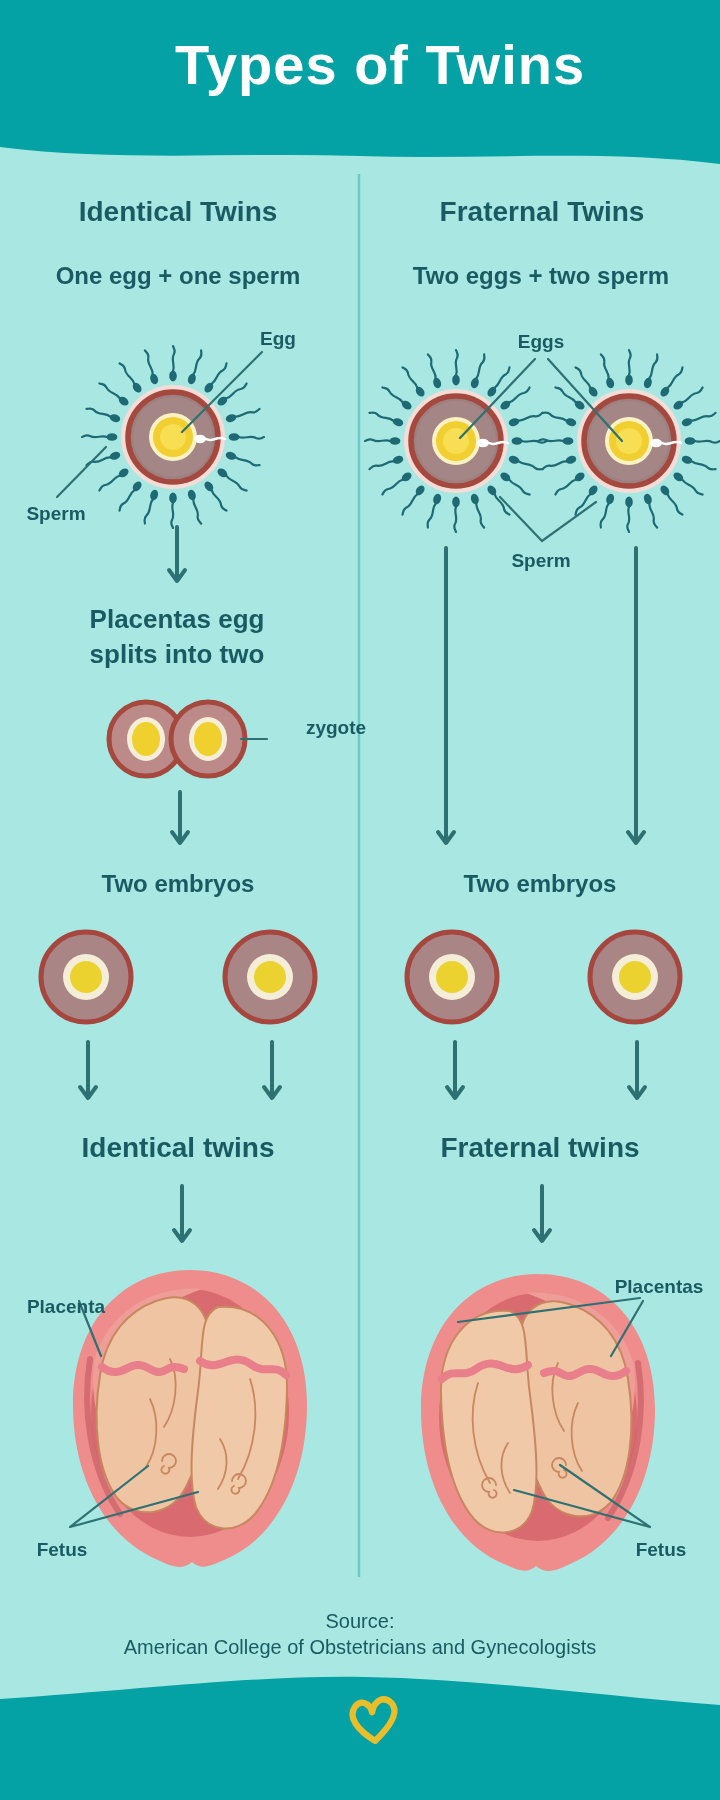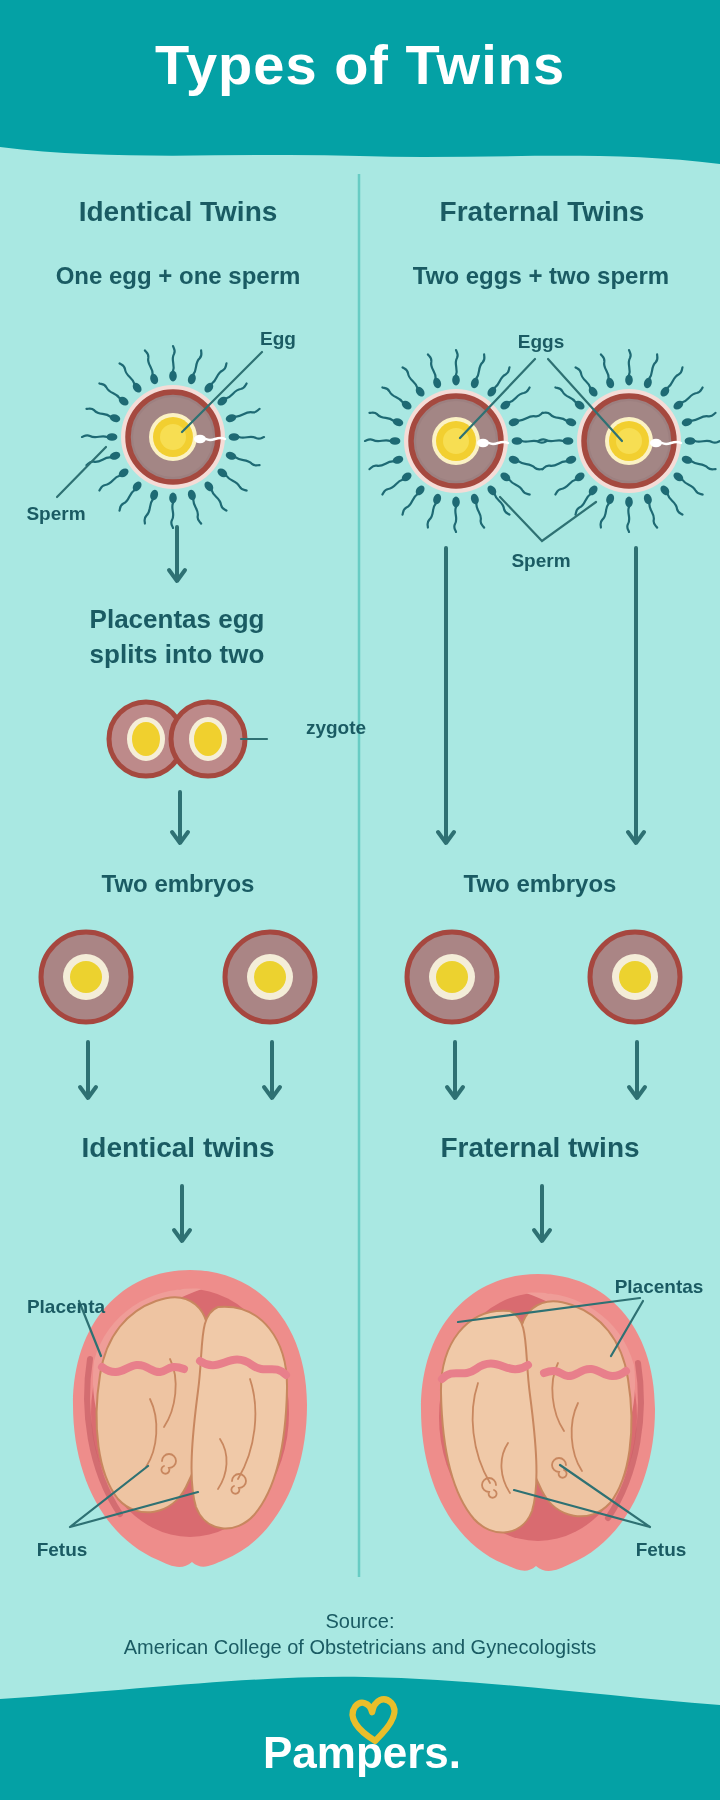--- a/index.html
+++ b/index.html
@@ -165,21 +165,21 @@
     </g>
 
     <path class="teal-fill" d="M0,1699 C 150,1689 255,1675 365,1677 C 480,1679 590,1695 720,1705 L720,1800 H0 Z"></path>
 
     <g transform="translate(373,1721) rotate(-6) scale(1.25)">
       <path class="heart" d="M0,16 C -13,6 -20,-5 -13,-13 C -8,-18 -1,-15 0,-7
                             C 3,-17 11,-19 16,-13 C 22,-5 13,6 0,16 Z"></path>
     </g>
   </svg>
 
-  <div class="lbl t-title" style="left:360px;top:32px;">Types of Twins</div>
+  <div class="lbl t-title" style="left:380px;top:32px;">Types of Twins</div>
 
   <div class="lbl t-h1" style="left:178px;top:196px;">Identical Twins</div>
   <div class="lbl t-h1" style="left:542px;top:196px;">Fraternal Twins</div>
 
   <div class="lbl t-sub" style="left:541px;top:262px;">Two eggs + two sperm</div>
   <div class="lbl t-sub" style="left:178px;top:262px;">One egg + one sperm</div>
 
   <div class="lbl t-small" style="left:278px;top:328px;">Egg</div>
   <div class="lbl t-small" style="left:56px;top:503px;">Sperm</div>
   <div class="lbl t-small" style="left:541px;top:331px;">Eggs</div>
@@ -197,14 +197,13 @@
   <div class="lbl t-result" style="left:540px;top:1132px;">Fraternal twins</div>
 
   <div class="lbl t-small" style="left:66px;top:1296px;">Placenta</div>
   <div class="lbl t-small" style="left:659px;top:1276px;">Placentas</div>
   <div class="lbl t-small" style="left:62px;top:1539px;">Fetus</div>
   <div class="lbl t-small" style="left:661px;top:1539px;">Fetus</div>
 
   <div class="lbl t-src-b" style="left:360px;top:1610px;">Source:</div>
   <div class="lbl t-src" style="left:360px;top:1636px;">American College of Obstetricians and Gynecologists</div>
 
-  <div class="lbl t-brand" style="left:362px;top:1728px;">Pampers.</div>
 </div>
 
 </body></html>

